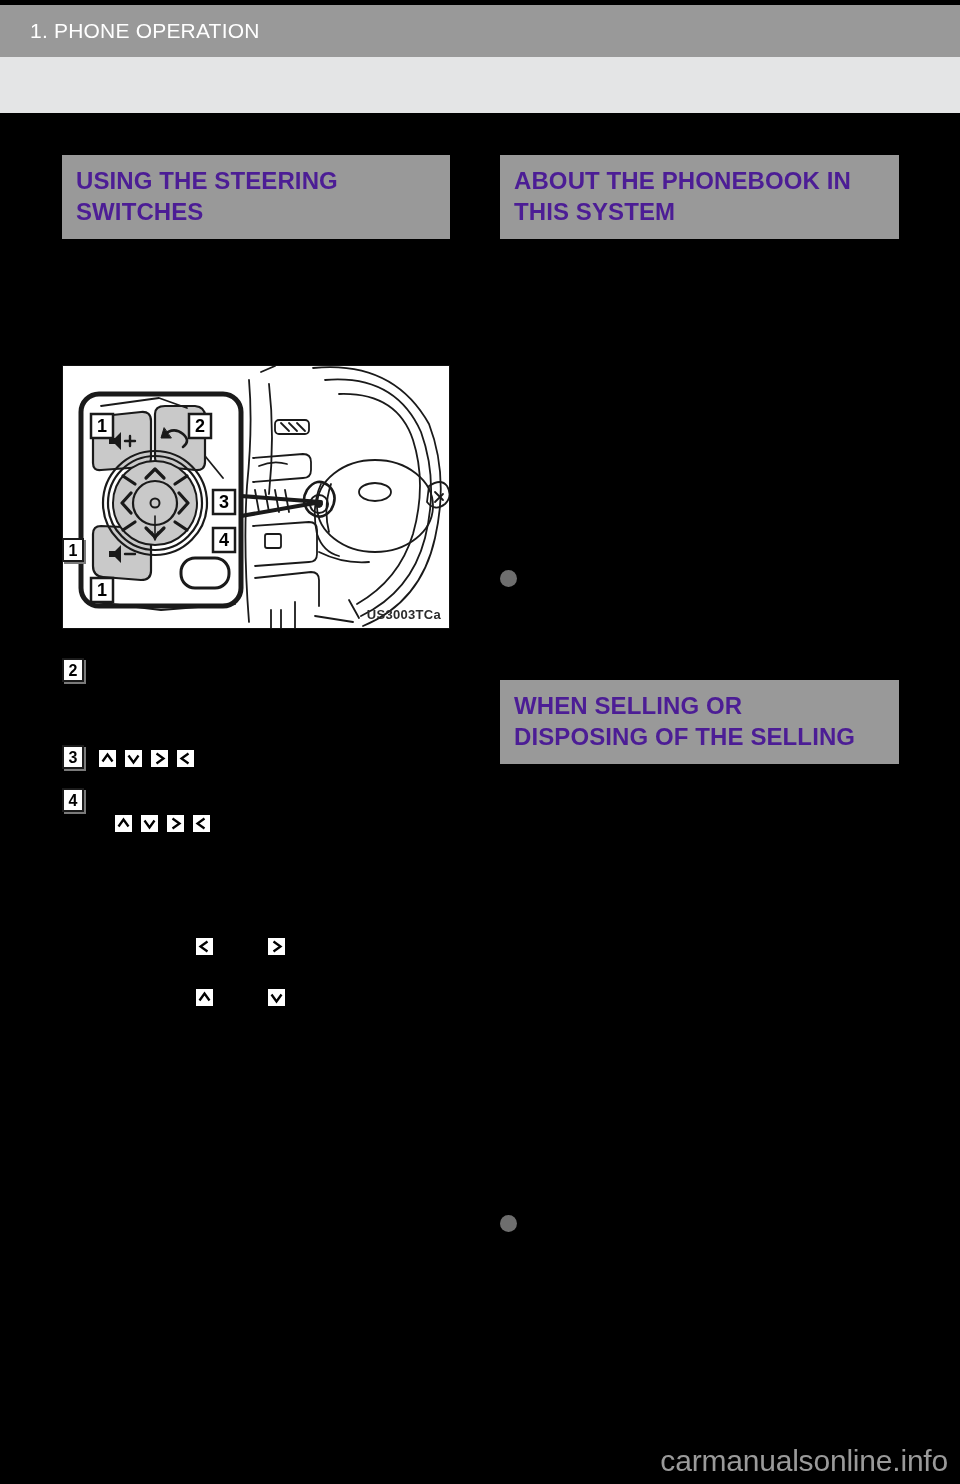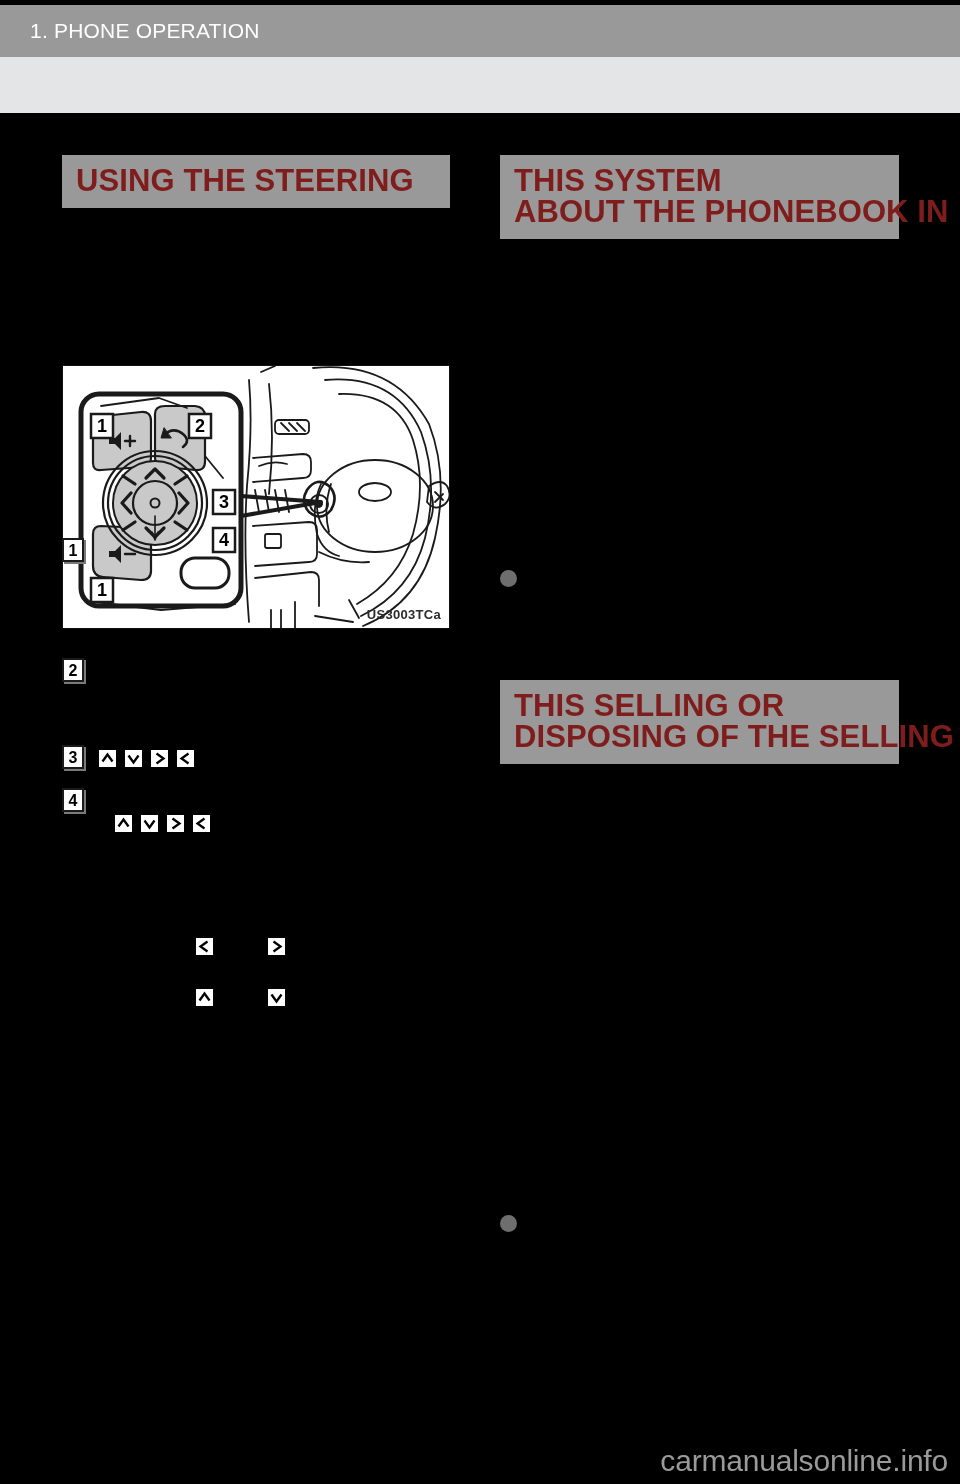--- a/index.html
+++ b/index.html
@@ -56,23 +56,23 @@
     width: 960px; height: 1371px;
     background: #000000;
   }
 
   .col-left  { position: absolute; left: 62px;  top: 42px; width: 388px; }
   .col-right { position: absolute; left: 500px; top: 42px; width: 399px; }
 
   
   .section-head {
     background: #999999;
-    color: #7f1d1d;
+    color: #4c1d95;
     font-weight: bold;
-    font-size: 31px;
+    font-size: 24px;
     line-height: 31px;
     padding: 10px 14px 12px 14px;
     box-sizing: border-box;
     letter-spacing: 0.1px;
     font-family: "Liberation Sans", sans-serif;
   }
   .section-head .hl { display: block; white-space: nowrap; }
 
   .head-left  { width: 388px; }
   .head-right { width: 399px; }
@@ -161,20 +161,21 @@
   <div class="page-header-title">1. PHONE OPERATION</div>
 </div>
 
 <div class="page-subband"></div>
 
 <div class="page-body">
 
   <div class="col-left">
     <div class="section-head head-left">
       <span class="hl">USING THE STEERING</span>
+      <span class="hl">SWITCHES</span>
     </div>
   </div>
 
   <div class="figure">
     <svg width="386" height="262" viewBox="0 0 386 262" xmlns="http://www.w3.org/2000/svg">
       <rect x="0" y="0" width="386" height="262" fill="#ffffff"></rect>
 
       <g stroke="#1a1a1a" fill="none" stroke-linecap="round" stroke-linejoin="round">
 
         <rect x="18" y="28" width="160" height="212" rx="18" ry="18" stroke-width="5"></rect>
@@ -380,29 +381,29 @@
   <div class="arrow-row" style="left:268px; top:876px;">
     <span class="arrow-key">
       <svg width="17" height="17" viewBox="0 0 17 17">
           <polyline points="3.5,5.5 8.5,12.5 13.5,5.5" fill="none" stroke="#000" stroke-width="2.3"></polyline>
         </svg>
     </span>
   </div>
 
   <div class="col-right">
     <div class="section-head head-right">
+      <span class="hl">ABOUT THE PHONEBOOK IN</span>
       <span class="hl">THIS SYSTEM</span>
-      <span class="hl">ABOUT THE PHONEBOOK IN</span>
     </div>
   </div>
 
   <div class="bullet-dot" style="left:500px; top:457px;"></div>
 
   <div class="section-head head-right" style="position:absolute; left:500px; top:567px;">
-    <span class="hl">THIS SELLING OR</span>
+    <span class="hl">WHEN SELLING OR</span>
     <span class="hl">DISPOSING OF THE SELLING</span>
   </div>
 
   <div class="bullet-dot" style="left:500px; top:1102px;"></div>
 
   <div class="watermark">carmanualsonline.info</div>
 
 </div>
 
 </body></html>

